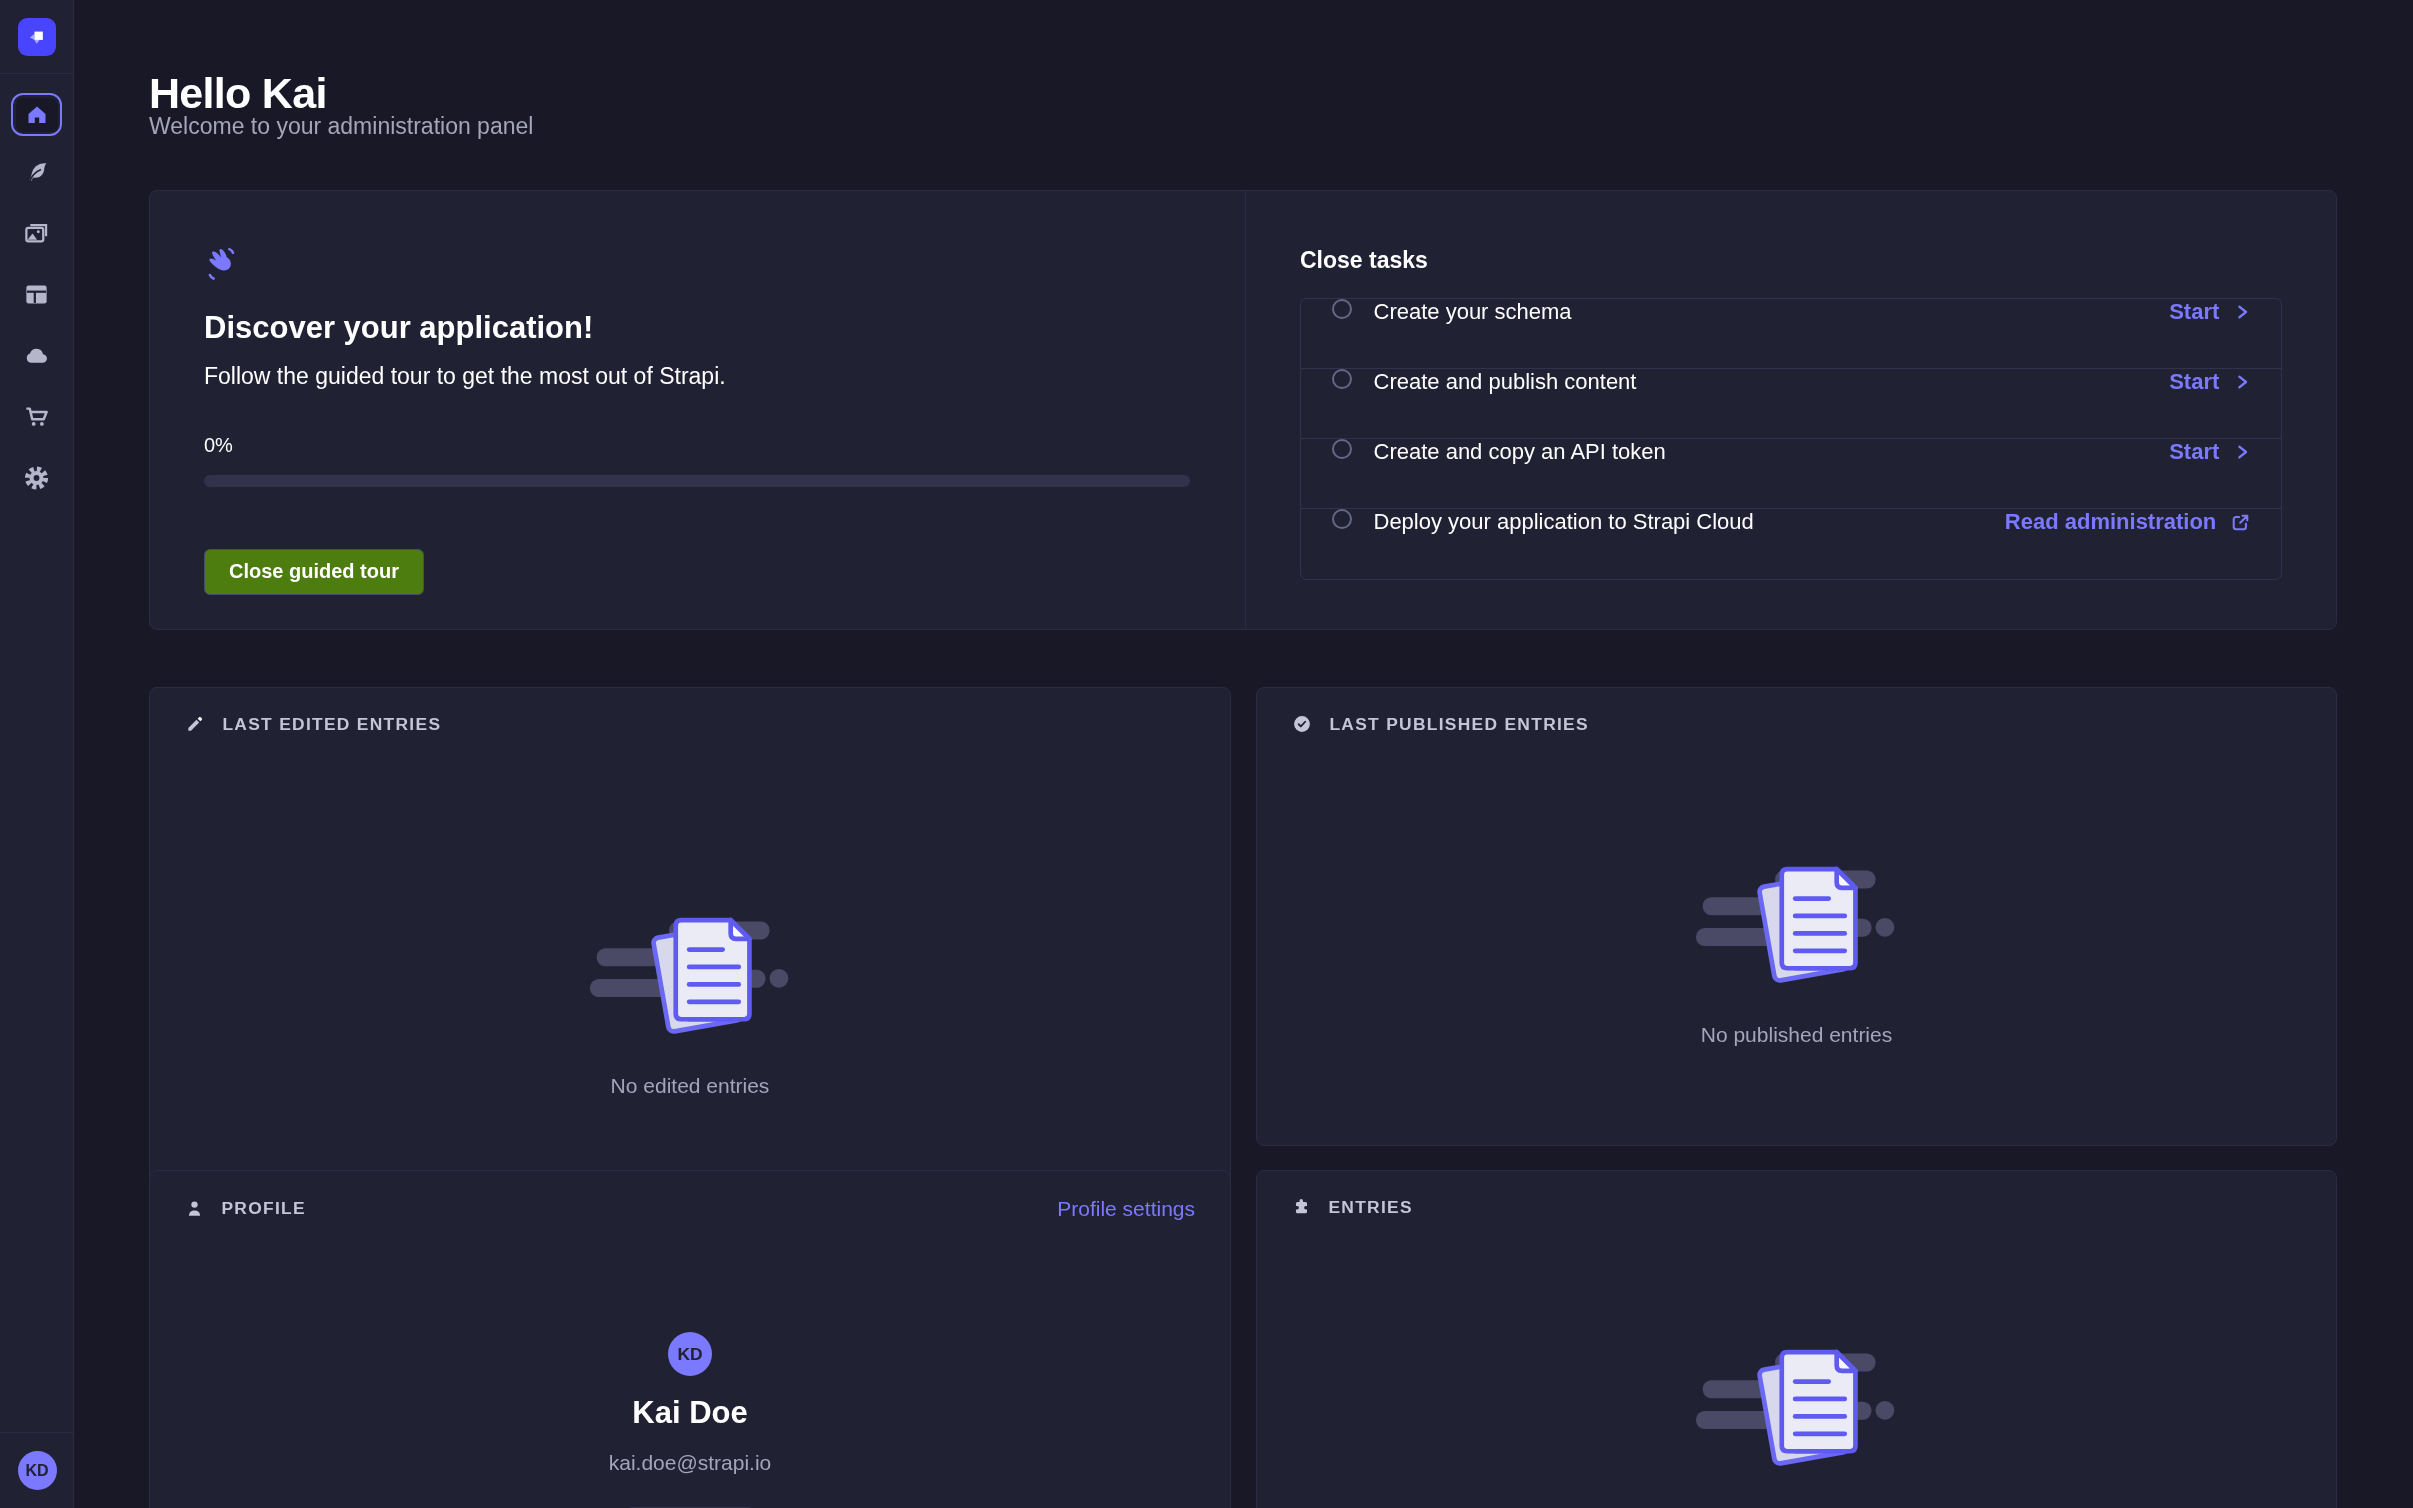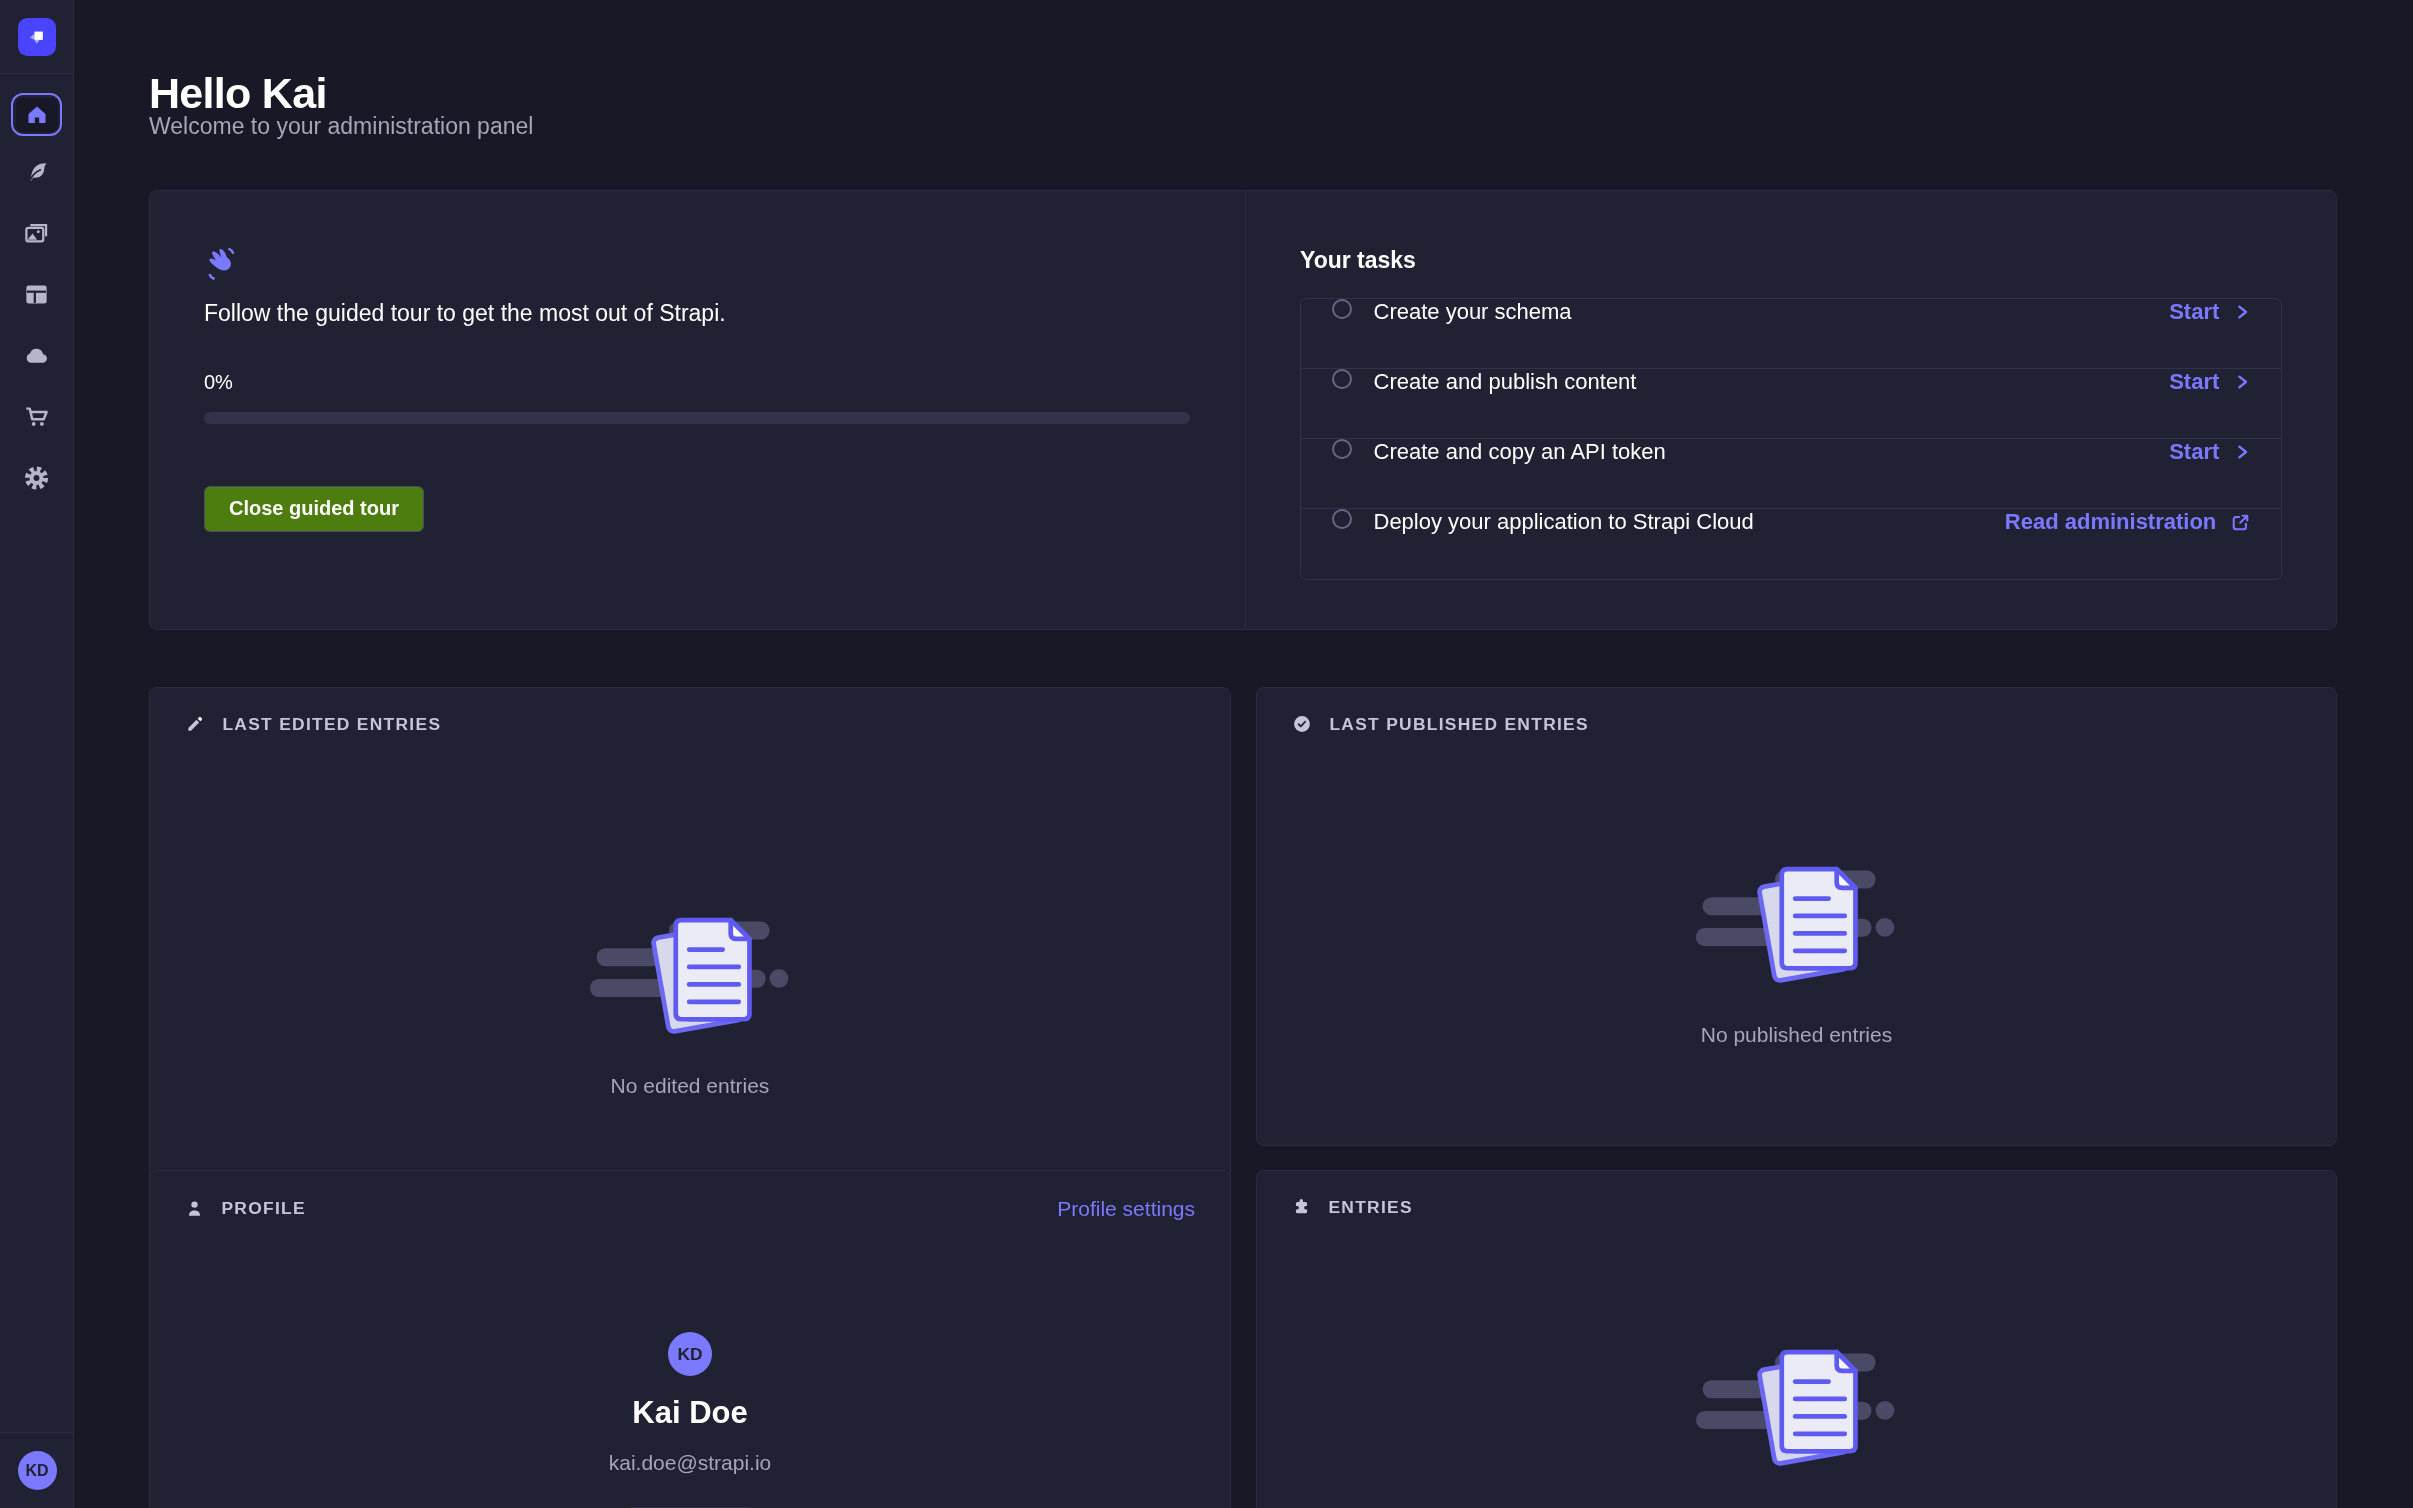--- a/index.html
+++ b/index.html
@@ -162,30 +162,31 @@
 
   <h1 class="page-title">Hello Kai</h1>
   <div class="page-subtitle">Welcome to your administration panel</div>
 
   <section class="card hero">
     <div class="hero-left">
       <svg class="wave" viewBox="0 0 26 28">
         <path fill="#7b79ff" d="M17.5 9.5C16.4 5 13.4 2.3 12.2 3.2c-1 .8.2 3.6 1 6.6-2.3-3.4-5.6-5.6-6.8-4.5-1.1 1 .9 3.9 2.8 6.7-2.4-1.7-4.8-2.1-5.2-.9-.5 1.5 2.2 3.6 5 6 3.6 3 8.3 3.7 10.6.8 2.1-2.7 1-7-2.1-8.4z"></path>
         <path d="M19.5 3.2c1.3.5 2.3 1.4 2.8 2.8M4.4 23.3c.5 1.3 1.5 2.3 2.8 2.8" fill="none" stroke="#7b79ff" stroke-width="2" stroke-linecap="round"></path>
       </svg>
+      <div class="hero-title">Discover your application!</div>
       <div class="hero-sub">Follow the guided tour to get the most out of Strapi.</div>
       <div class="progress-label">0%</div>
       <div class="progress-track">
         <div class="progress-fill" style="width: 0%;"></div>
       </div>
       <button class="close-tour-btn">Close guided tour</button>
     </div>
 
     <div class="hero-right">
-      <div class="tasks-title">Your tasks</div>
+      <div class="tasks-title">Close tasks</div>
       <div class="tasks-list">
 
         <div class="task-row">
           <span class="task-radio"></span>
           <span class="task-label">Create your schema</span>
           <span class="task-action">
             <span>Start</span>
             <svg width="16" height="16" viewBox="0 0 12 12">
               <path d="M4 2l5 4-5 4" fill="none" stroke="#7b79ff" stroke-width="1.8" stroke-linecap="round" stroke-linejoin="round"></path>
             </svg>

